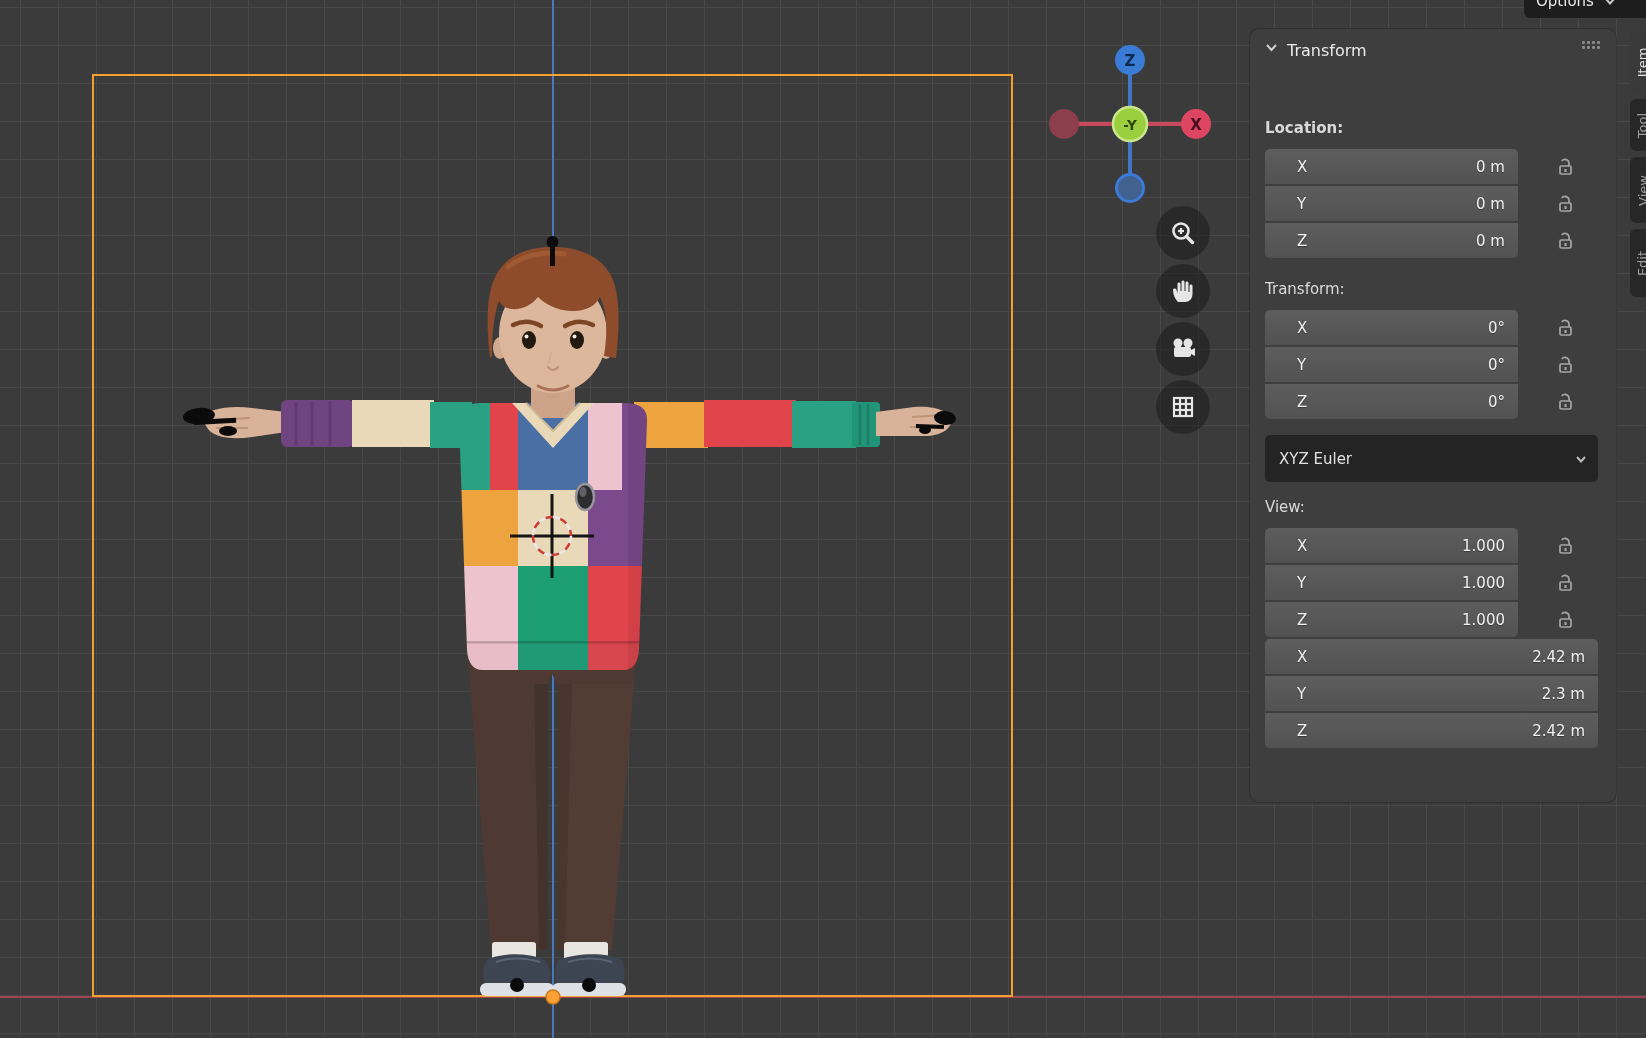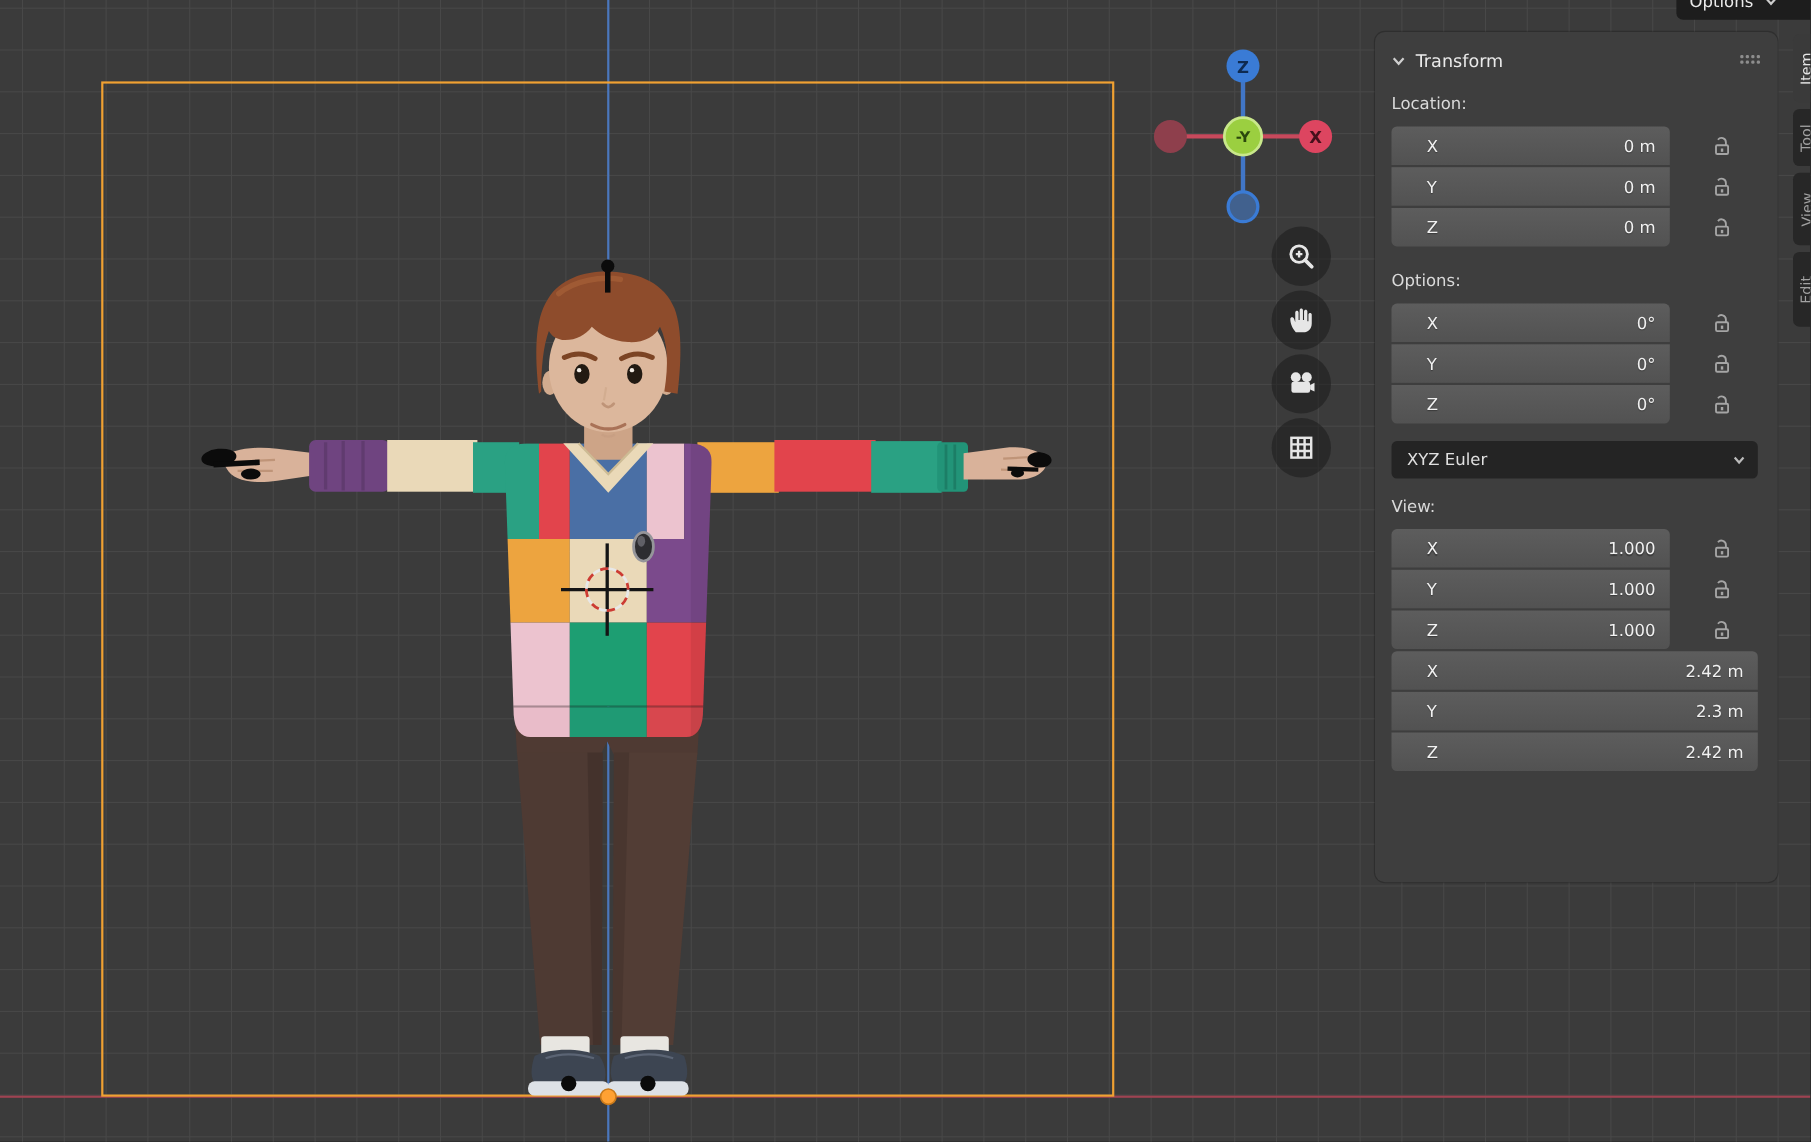--- a/index.html
+++ b/index.html
@@ -28,41 +28,41 @@
   
   .vbtn { position:absolute; left:1156px; width:54px; height:54px; border-radius:50%;
           background:rgba(28,28,28,0.55); display:flex; align-items:center; justify-content:center; }
   #btn-zoom   { top:206px; } #btn-pan { top:264px; }
   #btn-camera { top:322px; } #btn-ortho { top:380px; }
 
   
   .panel { position:absolute; left:1250px; top:29px; width:366px; height:773px;
            background:#3e3e3e; border-radius:9px; box-shadow:0 0 0 1px rgba(0,0,0,0.22); }
   .panel-inner { padding:12px 0 0 15px; }
-  .panel-title-row { display:flex; align-items:center; height:28px; }
+  .panel-title-row { display:flex; height:28px; }
   .panel-title { font-size:16px; color:#eaeaea; margin-left:9px; }
   .drag-dots { margin-left:auto; margin-right:14px; display:grid;
                grid-template-columns:repeat(4,5px); grid-template-rows:repeat(2,5px); }
   .drag-dots i { width:2.5px; height:2.5px; background:#8d8d8d; border-radius:50%; }
   .seclabel { color:#d9d9d9; font-size:15px; height:22px; }
-  .lab-location { margin-top:16px; margin-bottom:8px; }
+  .lab-location { margin-top:50px; margin-bottom:8px;font-weight:bold; }
   .lab-rotation { margin-top:22px; margin-bottom:8px; }
   .lab-scale    { margin-top:16px; margin-bottom:8px; }
   .lab-dims     { margin-top:22px; margin-bottom:8px; }
   .prow { display:flex; align-items:center; height:35px; margin-bottom:2px; }
   .pbox { width:253px; height:35px; background:linear-gradient(#5d5d5d,#525252);
           display:flex; align-items:center; font-size:15px; color:#f1f1f1;
           text-shadow:0 1px 1px rgba(0,0,0,0.35); }
   .pbox.wide { width:333px; }
   .pbox .ax { margin-left:32px; }
   .pbox .val { margin-left:auto; margin-right:13px; }
   .r-top { border-radius:5px 5px 0 0; }
   .r-bot { border-radius:0 0 5px 5px; }
   .lockbtn { margin-left:36px; display:flex; }
-  .euler { margin-top:16px; width:333px; height:34px; background:#242424; border-radius:5px;
+  .euler { margin-top:16px; width:333px; height:47px; background:#242424; border-radius:5px;
            display:flex; align-items:center; font-size:15px; color:#e0e0e0; }
   .euler span { margin-left:14px; }
   .euler svg { margin-left:auto; margin-right:10px; }
 
   
   .side-tab { position:absolute; left:1630px; width:26px; border-radius:6px 0 0 6px;
               display:flex; align-items:center; justify-content:center; font-size:13px; }
   .side-tab span { transform:rotate(-90deg); white-space:nowrap; }
   #tab-item { top:31px;  height:62px; background:#3a3a3a; color:#e6e6e6; }
   #tab-tool { top:99px;  height:52px; background:#272727; color:#a2a2a2; }
@@ -295,21 +295,21 @@
         </div>
         <span class="lockbtn">
           <svg width="22" height="22" viewBox="0 0 22 22">
               <path d="M 15 10 L 15 7.4 A 4 4 0 0 0 7.8 5" stroke="#a5a5a5" stroke-width="1.7" fill="none"></path>
               <rect x="6" y="10" width="11" height="8" rx="1.2" stroke="#a5a5a5" stroke-width="1.7" fill="none"></rect>
               <rect x="10.4" y="13" width="2.2" height="3" fill="#a5a5a5"></rect>
             </svg>
         </span>
       </div>
 
-      <div class="seclabel lab-rotation">Options:</div>
+      <div class="seclabel lab-rotation">Transform:</div>
       <div class="prow">
         <div class="pbox r-top">
           <span class="ax">X</span>
           <span class="val">0°</span>
         </div>
         <span class="lockbtn">
           <svg width="22" height="22" viewBox="0 0 22 22">
               <path d="M 15 10 L 15 7.4 A 4 4 0 0 0 7.8 5" stroke="#a5a5a5" stroke-width="1.7" fill="none"></path>
               <rect x="6" y="10" width="11" height="8" rx="1.2" stroke="#a5a5a5" stroke-width="1.7" fill="none"></rect>
               <rect x="10.4" y="13" width="2.2" height="3" fill="#a5a5a5"></rect>

